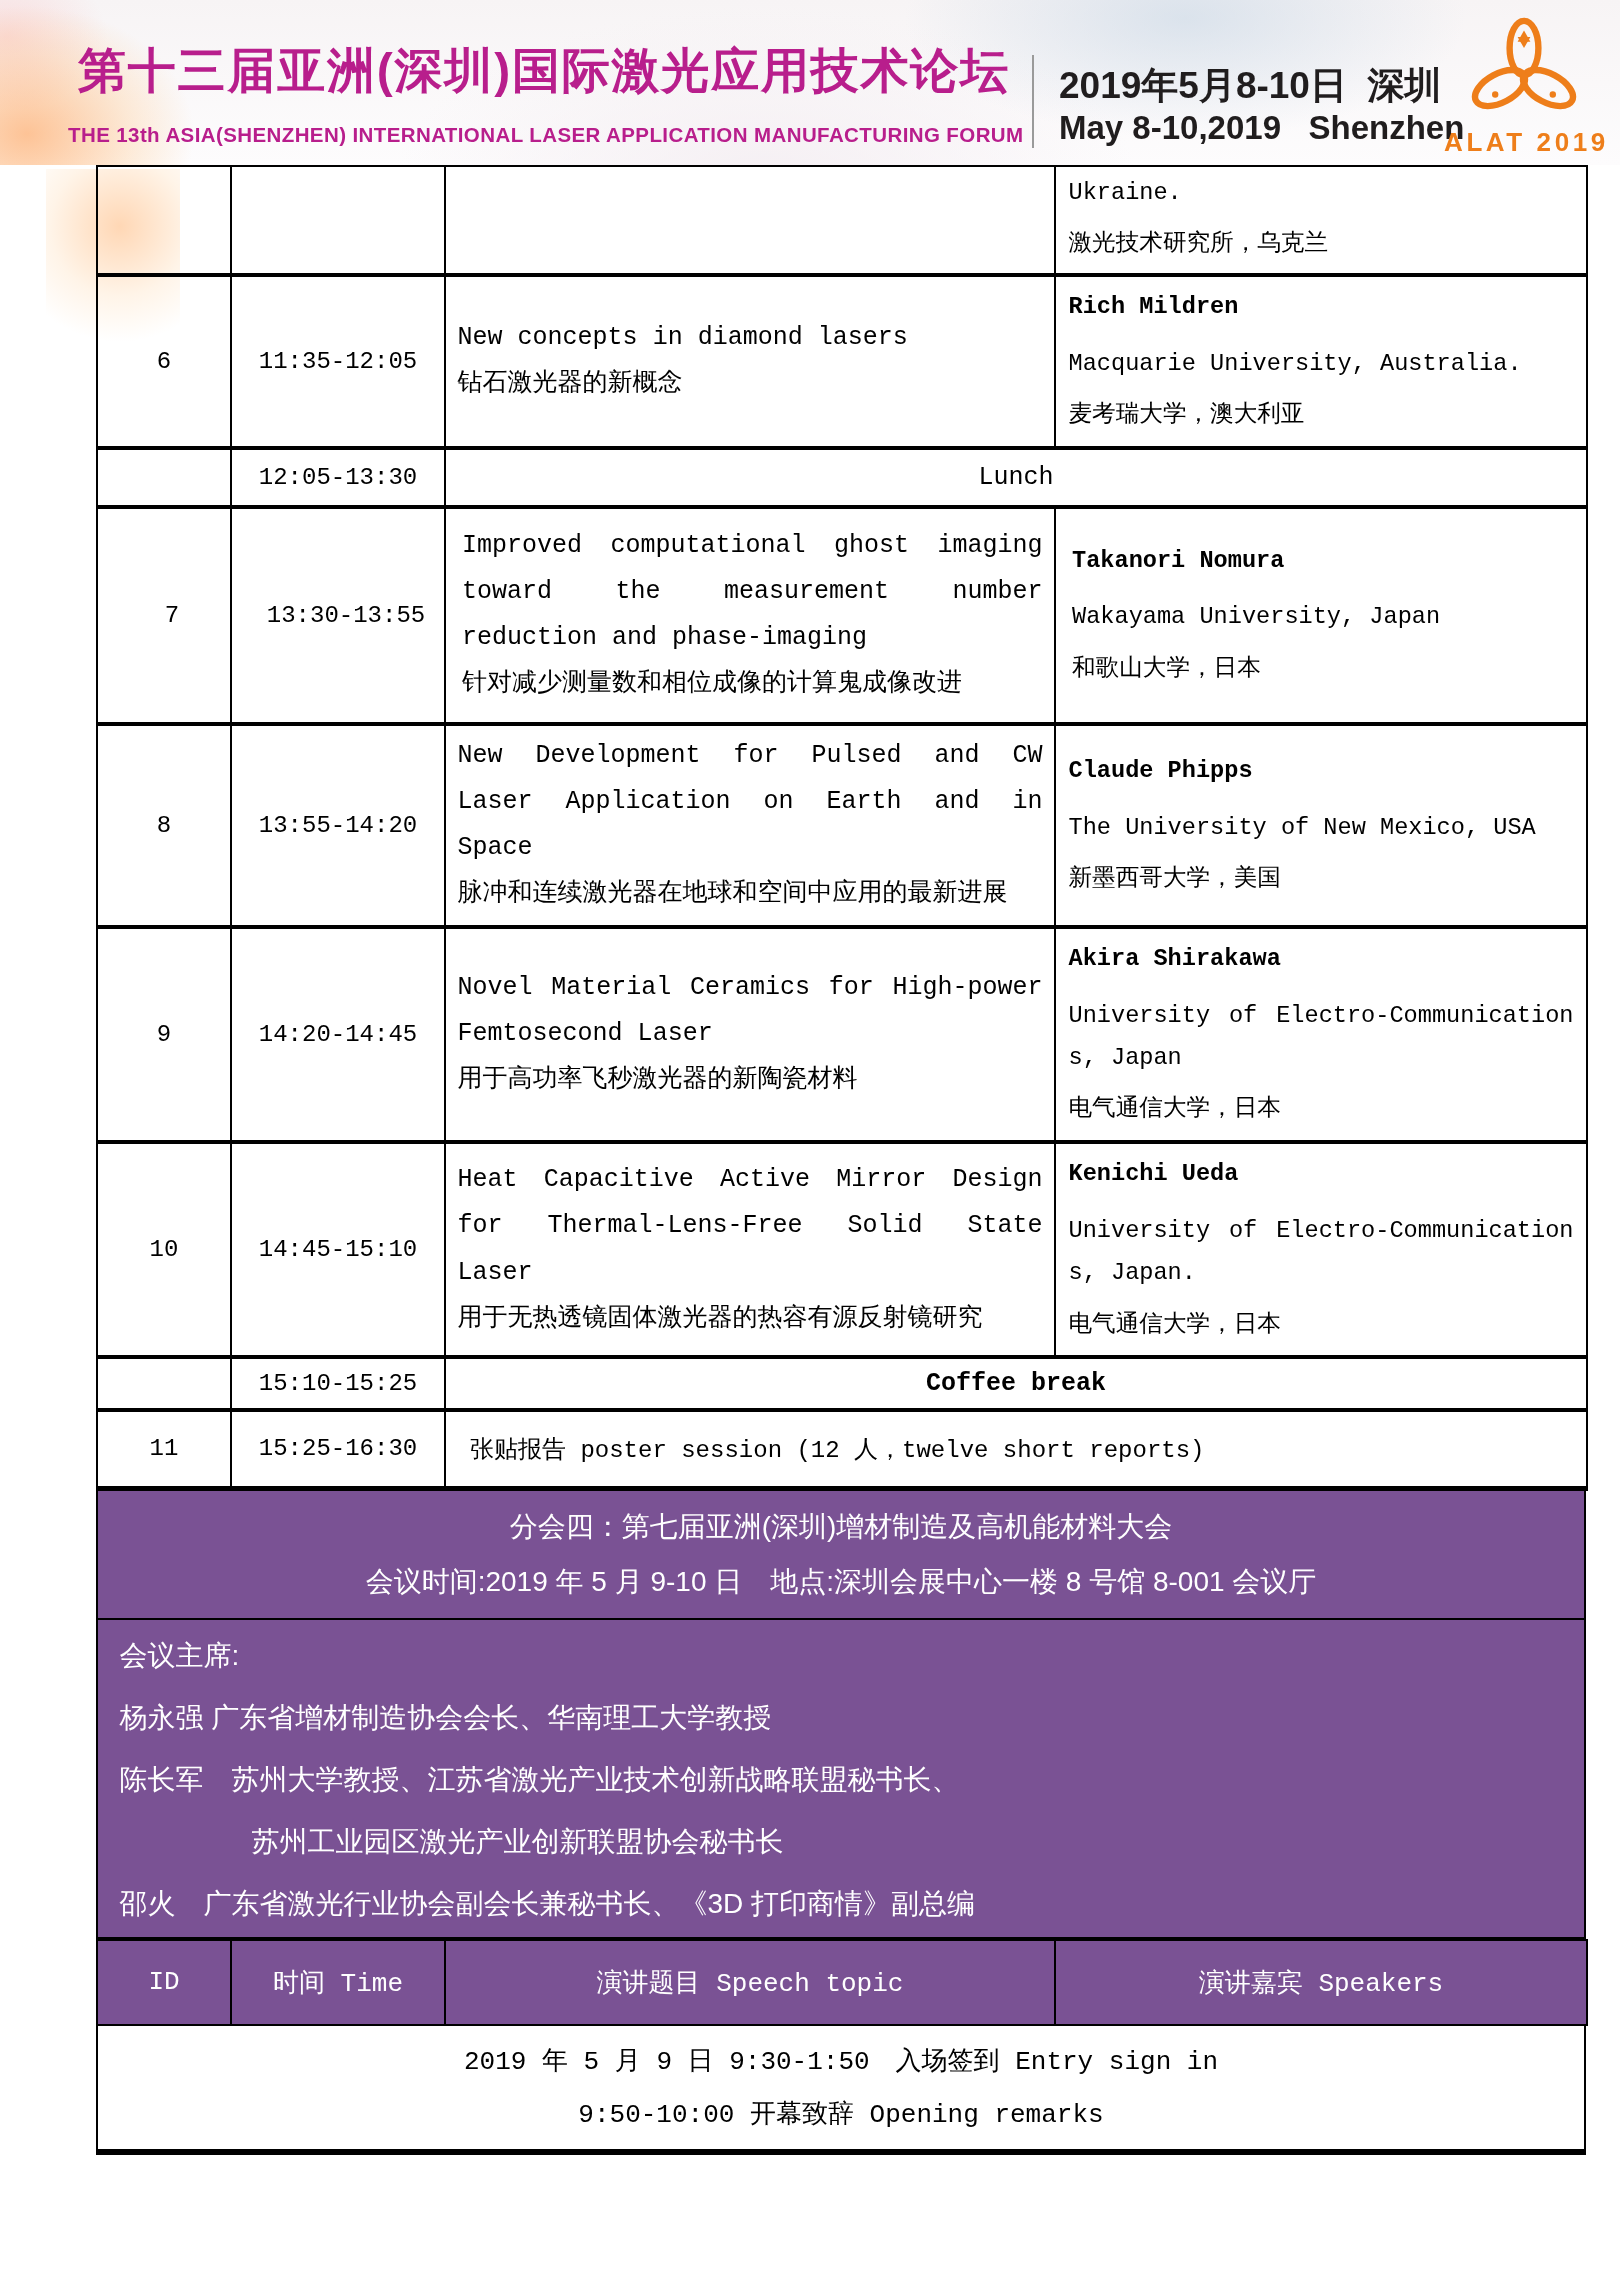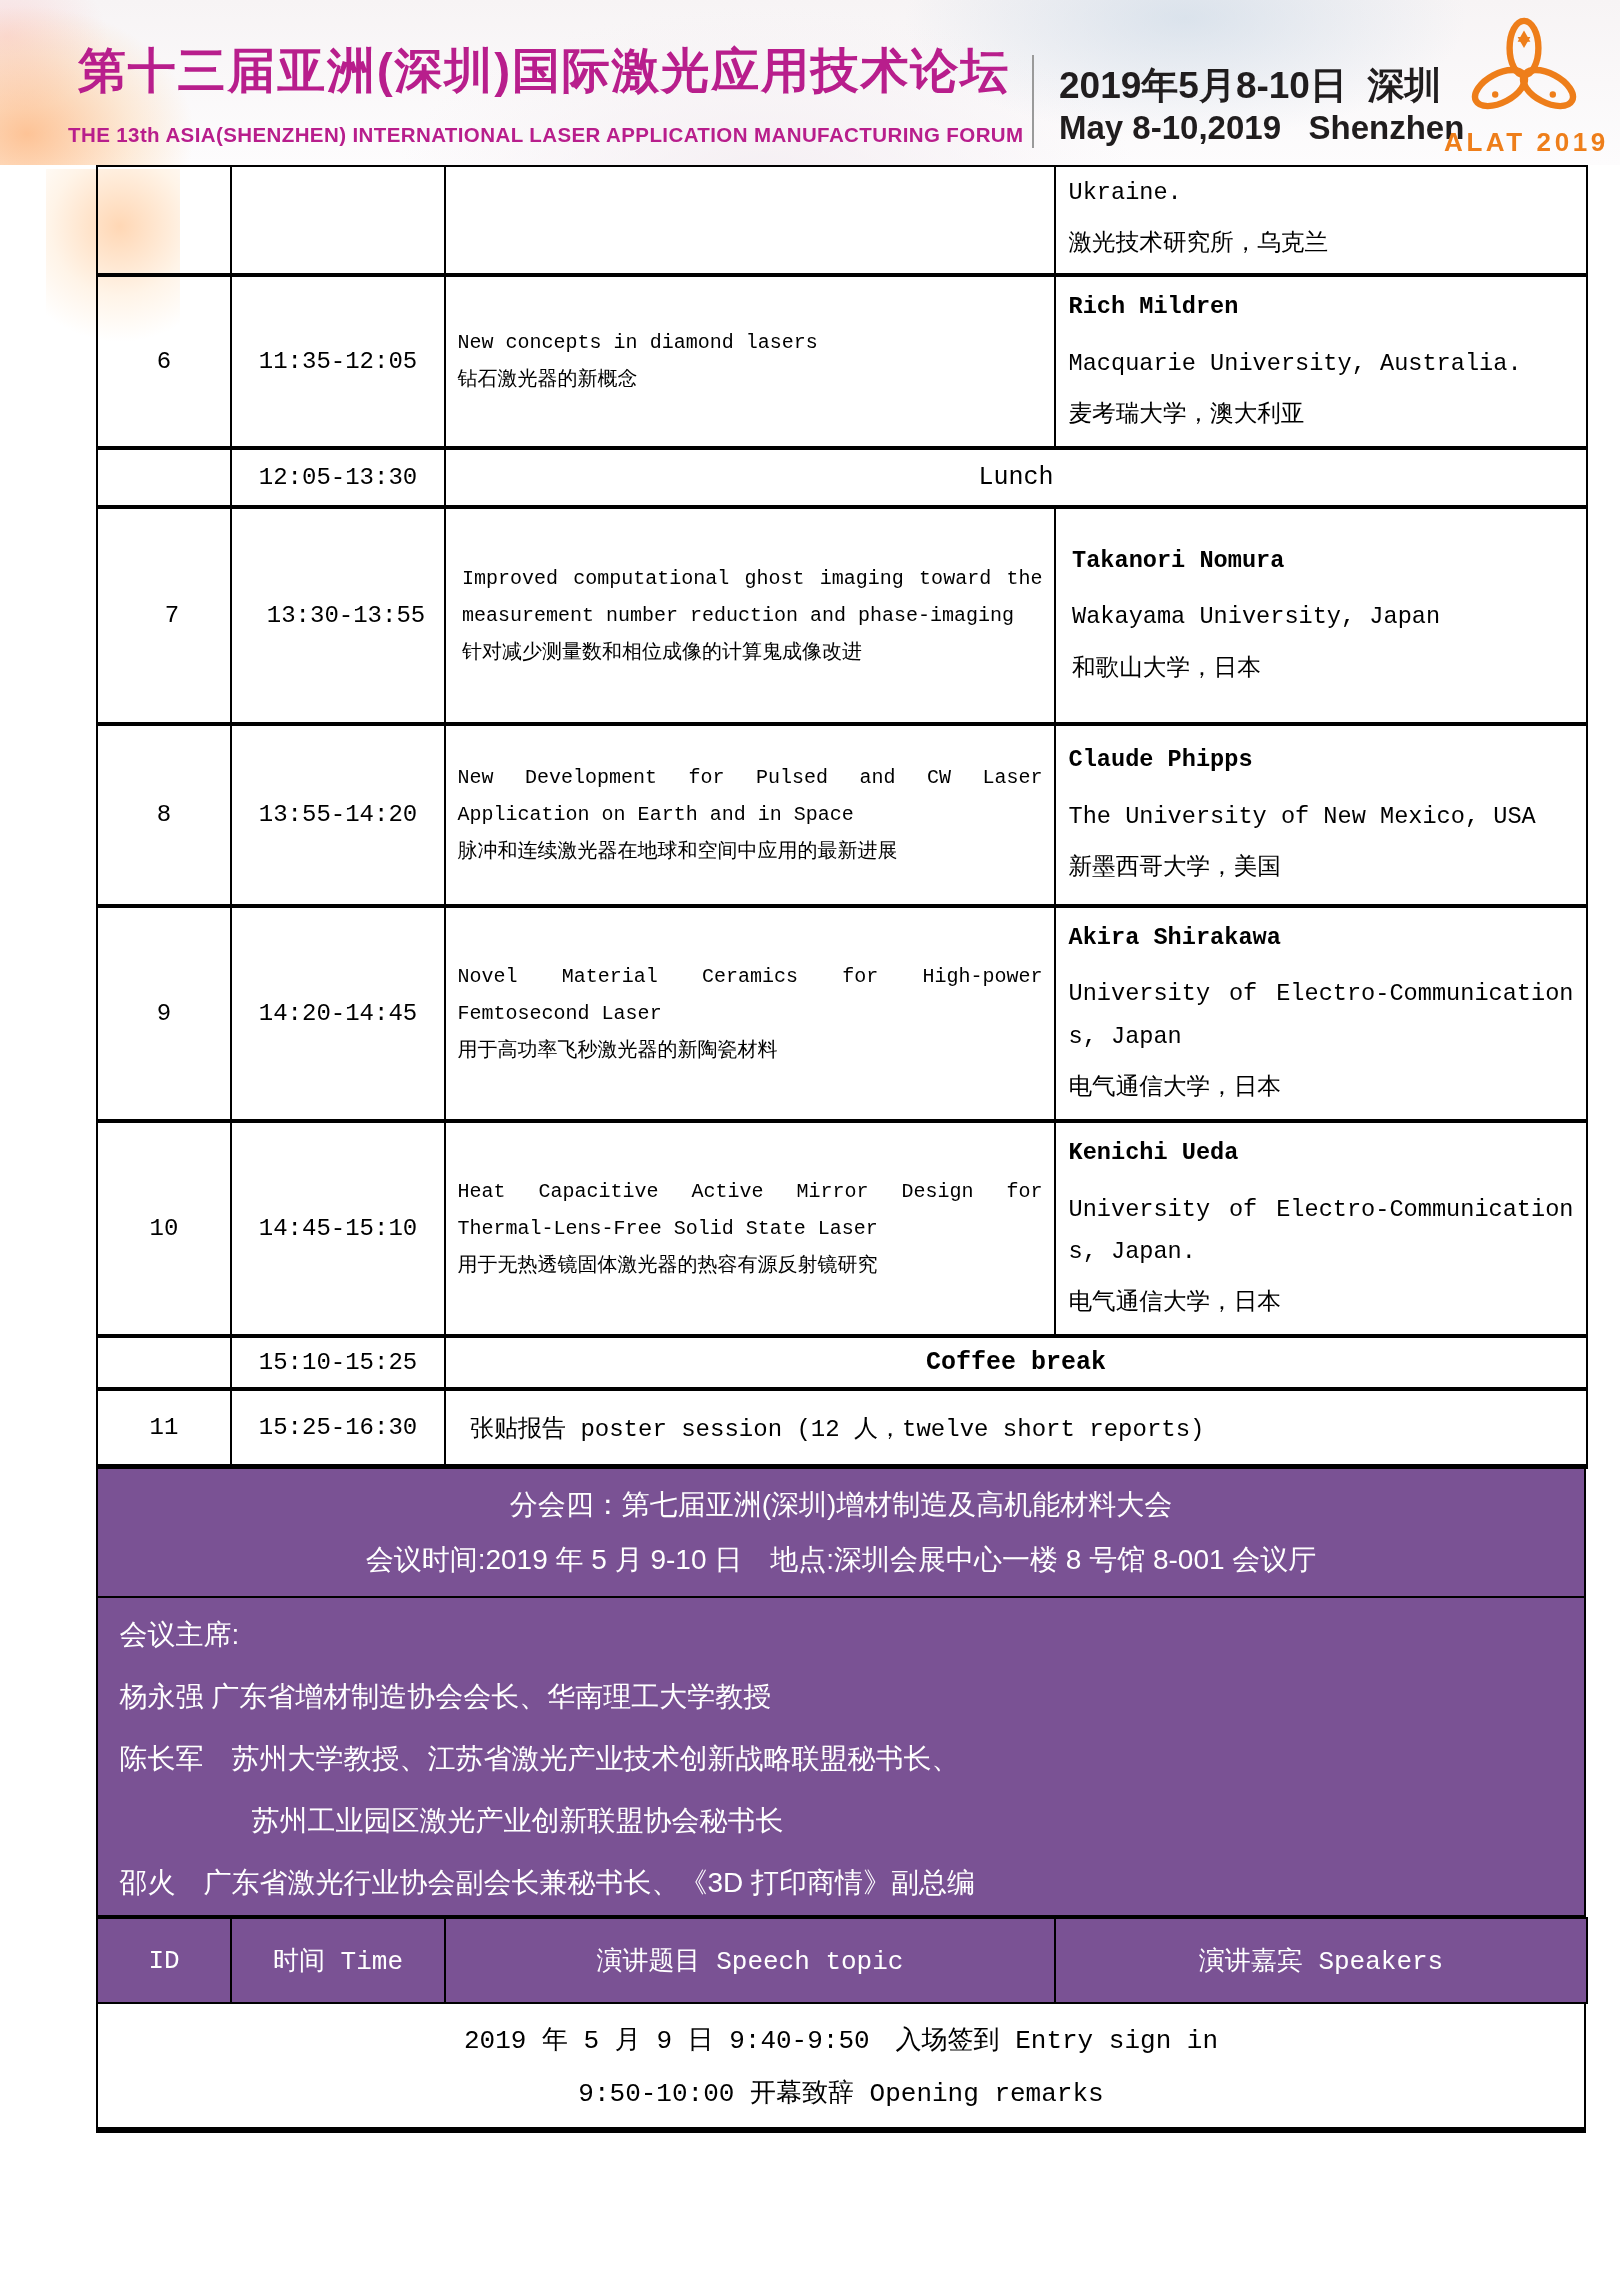--- a/index.html
+++ b/index.html
@@ -64,21 +64,21 @@
 
   table.schedule{width:1490px;border-collapse:collapse;table-layout:fixed;background:transparent;}
   table.schedule td{border:2.7px solid #000;vertical-align:middle;}
   table.schedule tr{border-bottom:4.5px solid #000;}
   table.schedule{border-top:2.7px solid #000;border-bottom:5.3px solid #000;}
 
   col.c1{width:134px;} col.c2{width:214px;} col.c3{width:610px;} col.c4{width:532px;}
 
   td.c-id{text-align:center;font-size:24px;}
   td.c-time{text-align:center;font-size:24px;}
-  td.c-topic{padding:7.1px 11.6px;font-size:20px;}
+  td.c-topic{padding:7.1px 11.6px;font-size:25px;}
   .t-en{text-align:justify;line-height:1.85;}
   .t-cn{text-align:justify;line-height:1.85;}
   td.c-speaker{padding:9px 12.5px;font-size:23.6px;line-height:1.8;}
   .s-name{font-weight:bold;margin-bottom:14.3px;}
   .s-affil{text-align:justify;word-break:break-all;margin-bottom:9px;}
   .s-cn{}
   td.c-break{text-align:center;font-size:25px;}
   .lbl-bold{font-weight:bold;}
   td.c-poster{padding:0 24px;font-size:24px;vertical-align:middle;}
 
@@ -293,19 +293,19 @@
         <tr>
           <td>ID</td>
           <td>时间 Time</td>
           <td>演讲题目 Speech topic</td>
           <td>演讲嘉宾 Speakers</td>
         </tr>
       </tbody>
     </table>
 
     <div class="s4-entry">
-      <div class="entry-line">2019 年 5 月 9 日 9:40-9:50　入场签到 Entry sign in</div>
+      <div class="entry-line">2019 年 5 月 9 日 9:30-1:50　入场签到 Entry sign in</div>
       <div class="entry-line">9:50-10:00 开幕致辞 Opening remarks</div>
     </div>
 
   </div>
 </div>
 
 
 </body></html>

